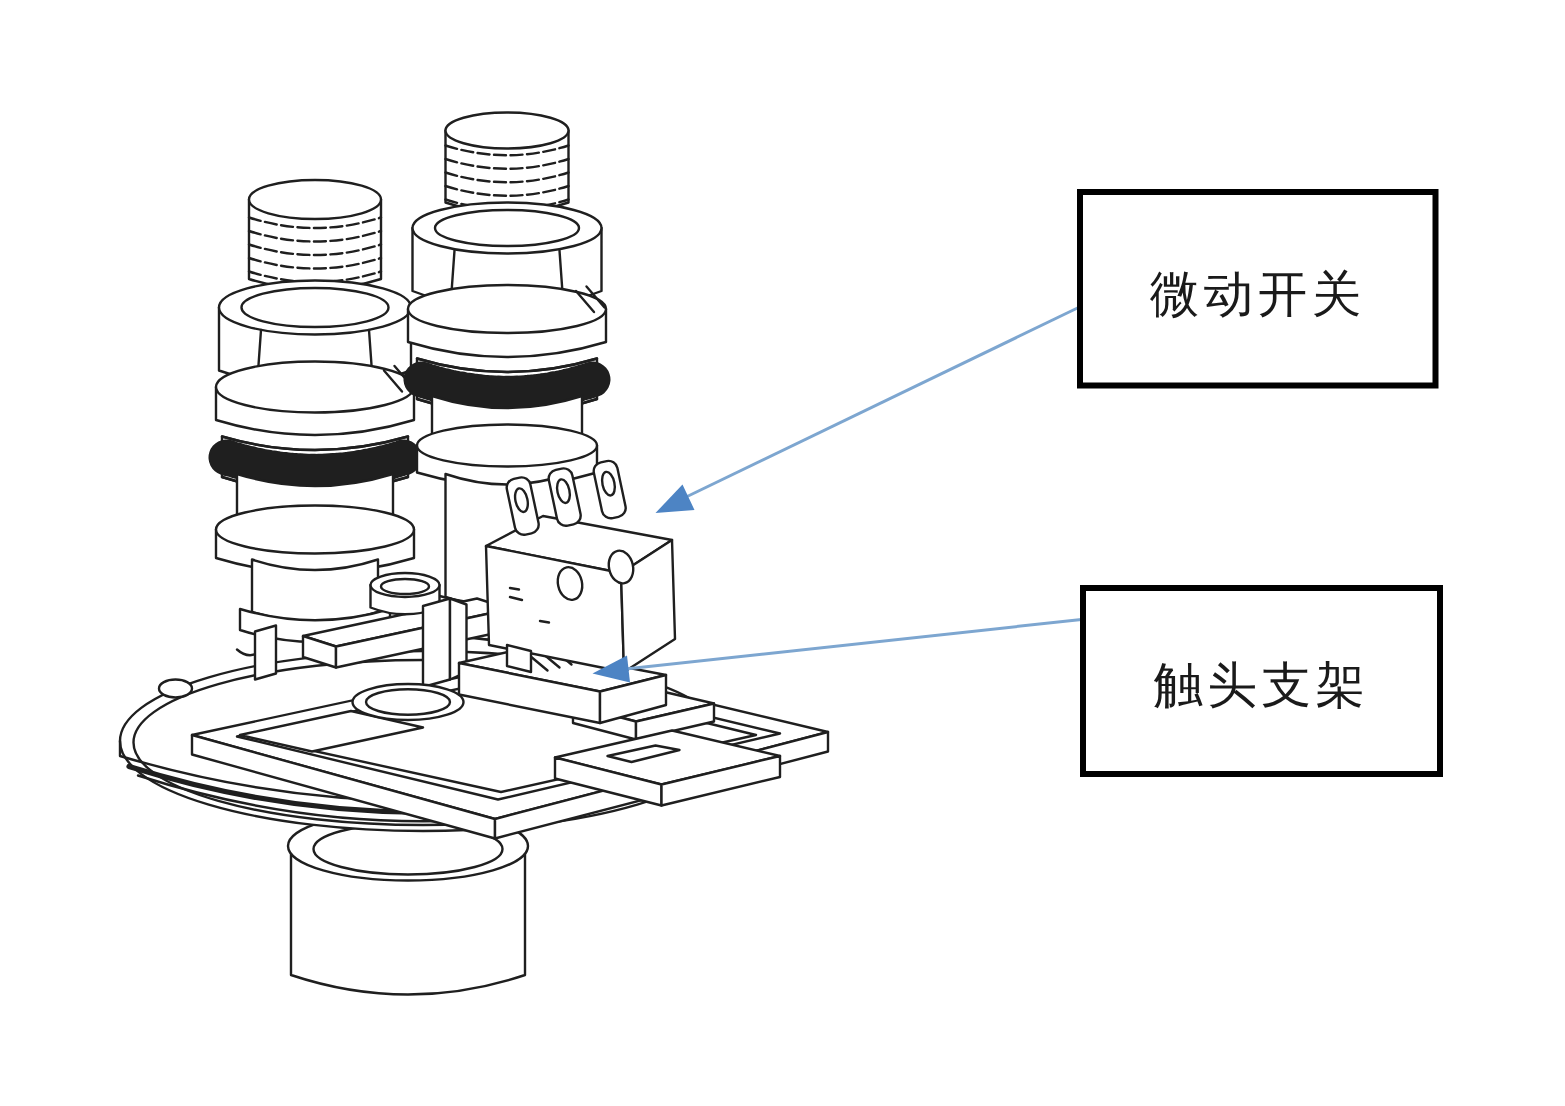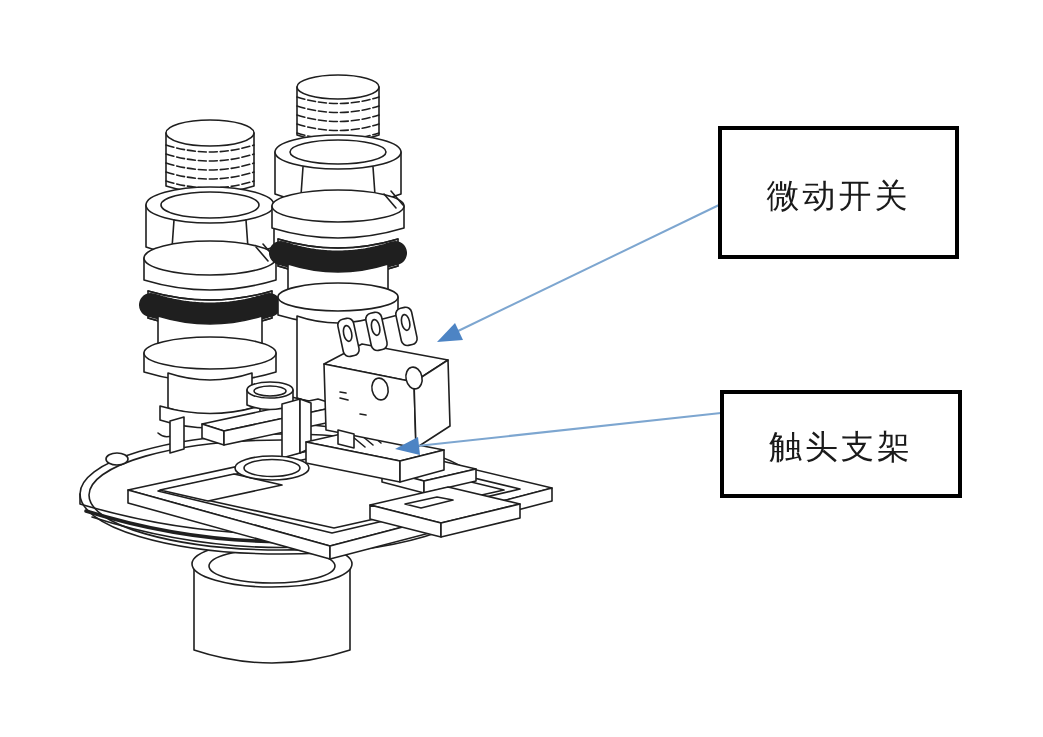--- a/index.html
+++ b/index.html
@@ -7,21 +7,21 @@
     position:relative;width:1043px;height:737px;background:#ffffff;
     font-family:"Liberation Sans","DejaVu Sans",sans-serif;overflow:hidden;margin-left:20px;
   }
   .drawing{position:absolute;left:0;top:0;}
   .callout{
     position:absolute;border:4px solid #000000;background:#ffffff;
     display:flex;align-items:center;justify-content:center;
     box-sizing:border-box;
   }
   .callout-1{left:698px;top:126px;width:241px;height:133px;padding-top:8px;}
-  .callout-2{left:700px;top:390px;width:242px;height:108px;padding-top:6px;}
+  .callout-2{left:700px;top:390px;width:242px;height:128px;padding-top:6px;}
   .callout-text{
     font-size:33px;letter-spacing:3px;color:#1a1a1a;white-space:nowrap;
   }
 </style>
 </head>
 <body>
 
 <div class="stage">
 
   <svg class="drawing" width="1043" height="737" viewBox="0 0 1043 737">

